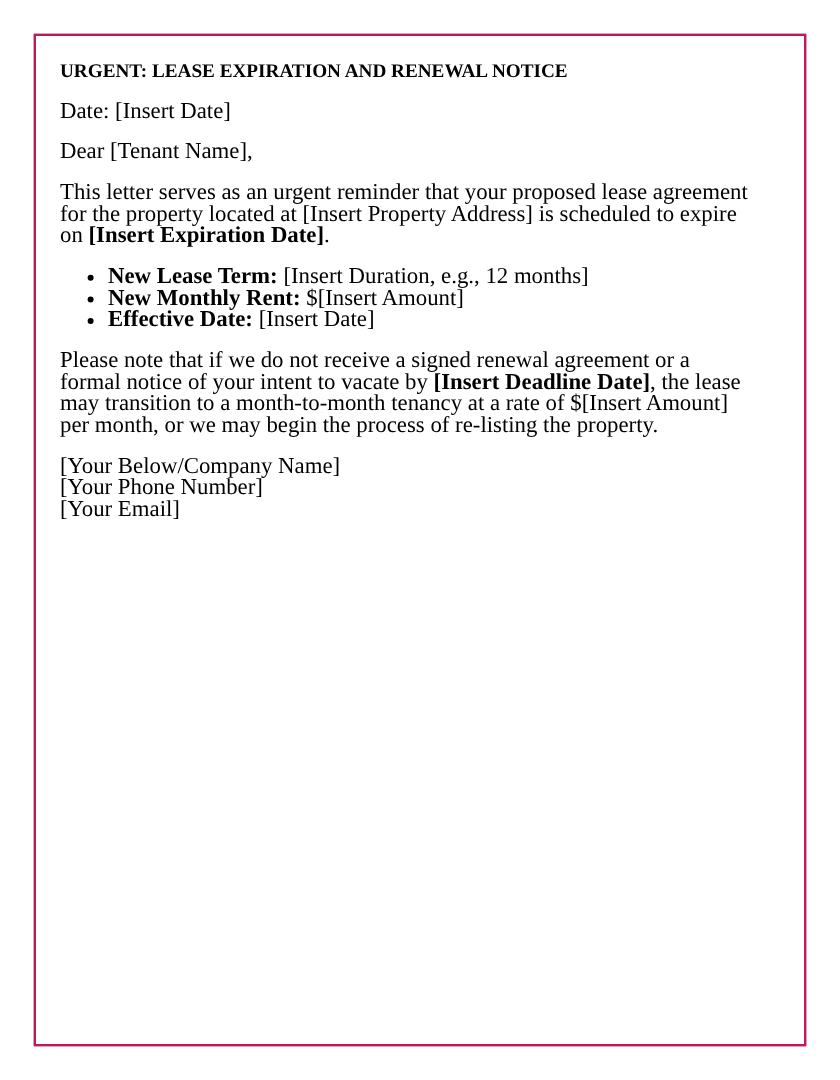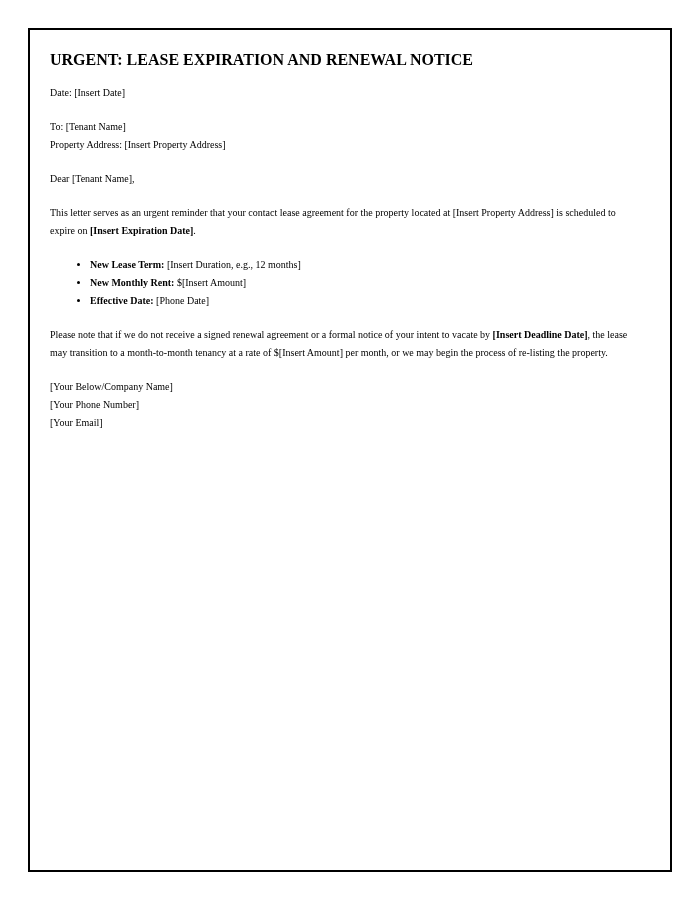--- a/index.html
+++ b/index.html
@@ -15,32 +15,32 @@
     font-family: "Liberation Serif", serif;
     color: #000000;
   }
   .page-border {
     position: absolute;
     left: 28px;
     top: 28px;
     width: 644px;
     height: 844px;
     box-sizing: border-box;
-    border: 2px solid #000000;
+    border: 2px solid #be185d;
     padding: 20px 42px 20px 20px;
     overflow: hidden;
   }
   .title {
     font-weight: bold;
     font-size: 16px;
     line-height: 19px;
     margin: 0 0 15px 0;
   }
   p, .block, ul {
-    font-size: 10px;
+    font-size: 19px;
     line-height: 18px;
     margin: 0 0 16px 0;
   }
   .block div {
     line-height: 18px;
   }
   ul {
     padding-left: 40px;
   }
   li {
@@ -54,34 +54,30 @@
 </head>
 <body>
 
 <div class="canvas">
   <div class="page-border">
 
     <div class="title">URGENT: LEASE EXPIRATION AND RENEWAL NOTICE</div>
 
     <p>Date: [Insert Date]</p>
 
-    <div class="block">
-      <div>To: [Tenant Name]</div>
-      <div>Property Address: [Insert Property Address]</div>
-    </div>
 
     <p>Dear [Tenant Name],</p>
 
-    <p><span>This letter serves as an urgent reminder that your contact lease agreement for the property located at [Insert Property Address] is scheduled to expire on </span><strong>[Insert Expiration Date]</strong><span>.</span></p>
+    <p><span>This letter serves as an urgent reminder that your proposed lease agreement for the property located at [Insert Property Address] is scheduled to expire on </span><strong>[Insert Expiration Date]</strong><span>.</span></p>
 
 
     <ul>
       <li><strong>New Lease Term:</strong><span> [Insert Duration, e.g., 12 months]</span></li>
       <li><strong>New Monthly Rent:</strong><span> $[Insert Amount]</span></li>
-      <li><strong>Effective Date:</strong><span> [Phone Date]</span></li>
+      <li><strong>Effective Date:</strong><span> [Insert Date]</span></li>
     </ul>
 
     <p><span>Please note that if we do not receive a signed renewal agreement or a formal notice of your intent to vacate by </span><strong>[Insert Deadline Date]</strong><span>, the lease may transition to a month-to-month tenancy at a rate of $[Insert Amount] per month, or we may begin the process of re-listing the property.</span></p>
 
 
 
 
     <div class="block">
       <div>[Your Below/Company Name]</div>
       <div>[Your Phone Number]</div>

